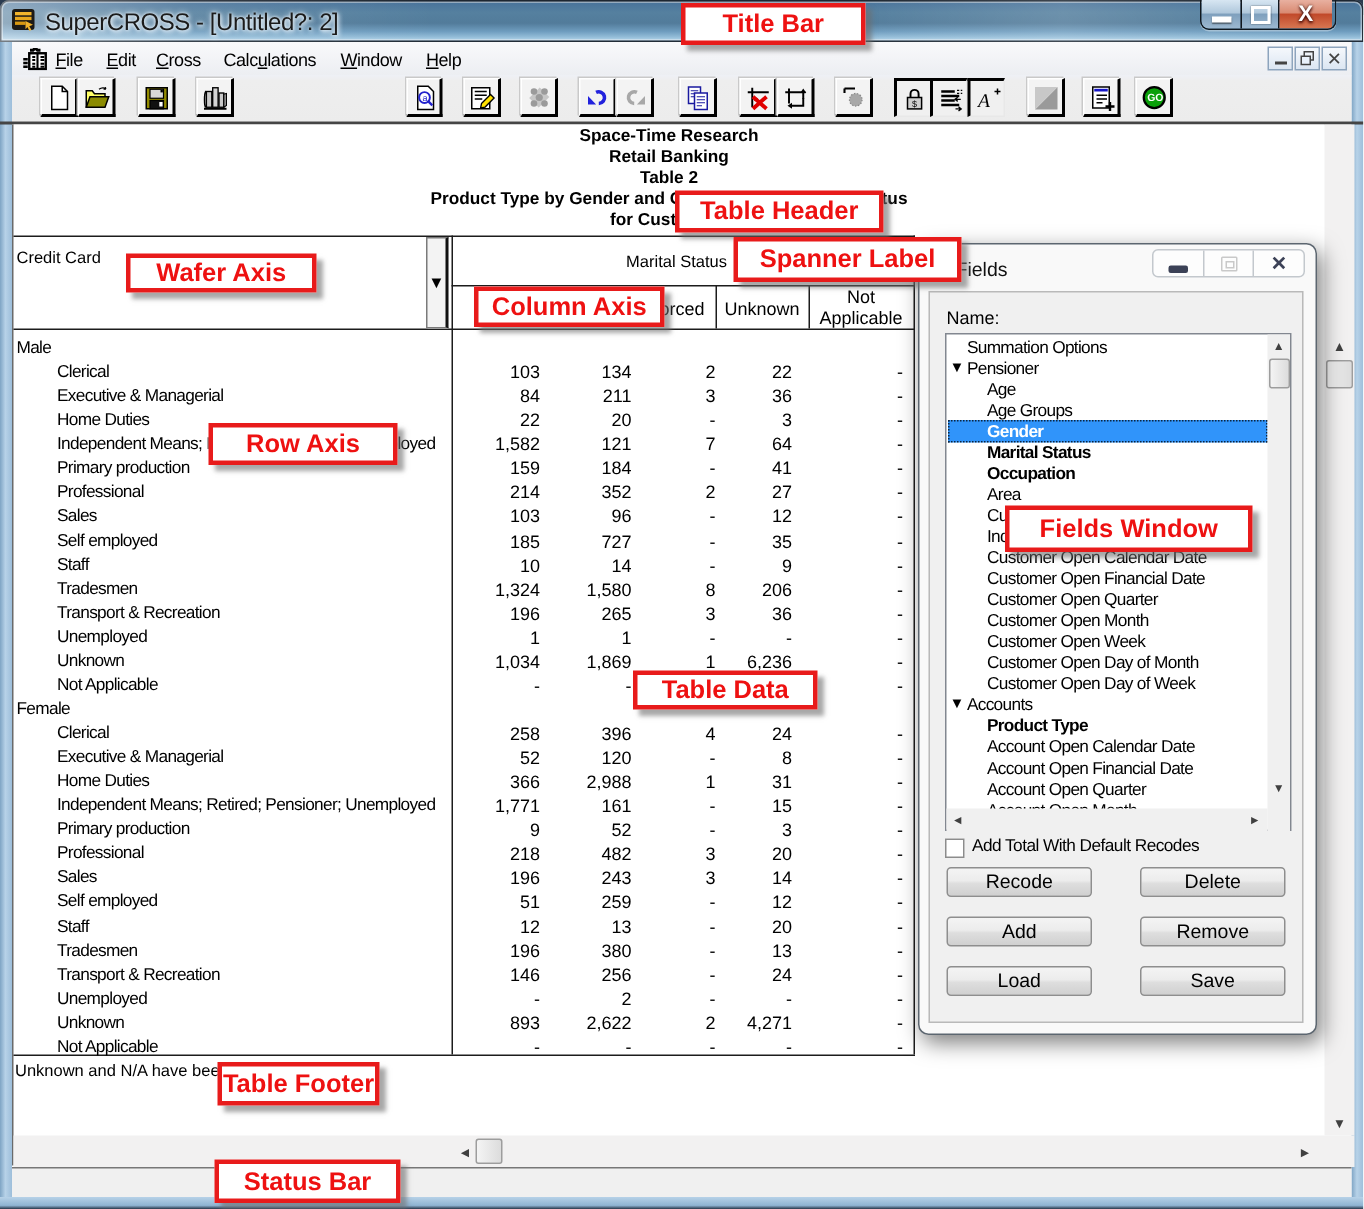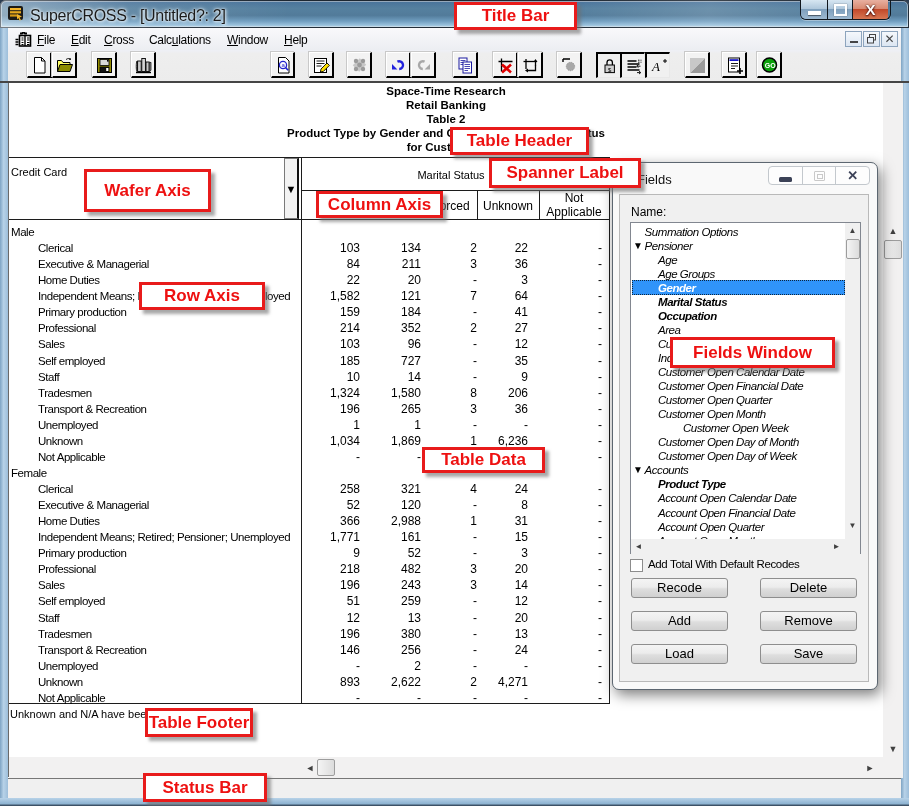--- a/index.html
+++ b/index.html
@@ -48,21 +48,21 @@
 .num{text-align:right;}
 .rlab{font-size:11.5px;letter-spacing:-0.45px;}
 
 #fw{left:612px;top:162px;width:266px;height:528px;background:#f9f9f9;border:1px solid #5c6670;border-radius:7px;box-shadow:3px 5px 14px rgba(0,0,0,.5);box-sizing:border-box;}
 #fwclient{left:619px;top:194px;width:250px;height:488px;background:#f0f0f0;border:1px solid #b9b9b9;box-sizing:border-box;}
 #fwtitle{left:637px;top:172px;font-size:13px;color:#111;}
 #fwbtns{left:768px;top:166px;width:102px;height:19px;border:1px solid #c3c8cd;border-radius:4px;background:#fdfdfd;display:flex;box-sizing:border-box;}
 .fwb{flex:1;position:relative;border-right:1px solid #c3c8cd;}
 .fwb:last-child{border-right:none;}
 #fieldlist{left:630px;top:222px;width:231px;height:332px;background:#fff;border:1px solid #828790;box-sizing:border-box;overflow:hidden;}
-.fitem{position:absolute;font-size:11.5px;letter-spacing:-0.45px;white-space:pre;height:14px;line-height:14px;color:#000;font-style:italic;}
+.fitem{position:absolute;font-size:11.5px;letter-spacing:-0.45px;white-space:pre;height:14px;line-height:14px;color:#000;}
 .fbold{font-weight:bold;}
 #fvscroll{left:845px;top:223px;width:15px;height:331px;background:#f0f0f0;}
 #fhscroll{left:631px;top:539px;width:214px;height:15px;background:#f0f0f0;}
 .win7btn{position:absolute;width:97px;height:20px;background:linear-gradient(#f4f4f4,#ececec 45%,#dedede 55%,#d0d0d0);border:1px solid #8e8e8e;border-radius:3px;box-sizing:border-box;font-size:13px;color:#000;text-align:center;line-height:18px;}
 
 .lbl{position:absolute;background:#fff;border:3px solid #e81b1b;color:#ee1111;font-weight:bold;font-size:17px;display:flex;align-items:center;justify-content:center;box-sizing:border-box;box-shadow:4px 4px 3px rgba(110,110,110,.6);z-index:60;font-family:"Liberation Sans",sans-serif;white-space:nowrap;}
 </style></head>
 <body>
 <div id="app">
 
@@ -402,21 +402,21 @@
 352
 96
 727
 14
 1,580
 265
 1
 1,869
 -
 
-321
+396
 120
 2,988
 161
 52
 482
 243
 259
 13
 380
 256
@@ -543,21 +543,21 @@
     <div class="fitem fbold" style="left:27px;top:57.7px;color:#fff;">Gender</div>
     <div class="fitem fbold" style="left:27px;top:71.8px;">Marital Status</div>
     <div class="fitem fbold" style="left:27px;top:85.8px;">Occupation</div>
     <div class="fitem" style="left:27px;top:99.9px;">Area</div>
     <div class="fitem" style="left:27px;top:113.9px;">Customer ID</div>
     <div class="fitem" style="left:27px;top:128.0px;">Industry</div>
     <div class="fitem" style="left:27px;top:142.0px;">Customer Open Calendar Date</div>
     <div class="fitem" style="left:27px;top:156.1px;">Customer Open Financial Date</div>
     <div class="fitem" style="left:27px;top:170.1px;">Customer Open Quarter</div>
     <div class="fitem" style="left:27px;top:184.2px;">Customer Open Month</div>
-    <div class="fitem" style="left:27px;top:198.2px;margin-left:25px;">Customer Open Week</div>
+    <div class="fitem" style="left:27px;top:198.2px;">Customer Open Week</div>
     <div class="fitem" style="left:27px;top:212.2px;">Customer Open Day of Month</div>
     <div class="fitem" style="left:27px;top:226.3px;">Customer Open Day of Week</div>
     <div class="fitem" style="left:13.6px;top:240.4px;">Accounts</div>
     <div class="abs" style="left:2px;top:240.4px;width:10px;height:14px;font-size:10px;line-height:14px;color:#000;">▼</div>
     <div class="fitem fbold" style="left:27px;top:254.4px;">Product Type</div>
     <div class="fitem" style="left:27px;top:268.4px;">Account Open Calendar Date</div>
     <div class="fitem" style="left:27px;top:282.5px;">Account Open Financial Date</div>
     <div class="fitem" style="left:27px;top:296.6px;">Account Open Quarter</div>
     <div class="fitem" style="left:27px;top:310.6px;">Account Open Month</div>
   </div>
@@ -572,21 +572,21 @@
   <div class="abs" style="left:648px;top:558px;font-size:11.5px;letter-spacing:-0.36px;">Add Total With Default Recodes</div>
   <div class="win7btn" style="left:631px;top:578px;">Recode</div>
   <div class="win7btn" style="left:760px;top:578px;">Delete</div>
   <div class="win7btn" style="left:631px;top:611px;">Add</div>
   <div class="win7btn" style="left:760px;top:611px;">Remove</div>
   <div class="win7btn" style="left:631px;top:644px;">Load</div>
   <div class="win7btn" style="left:760px;top:644px;">Save</div>
 
   <div class="lbl" style="left:454px;top:2px;width:123px;height:28px;text-align:center;">Title Bar</div>
   <div class="lbl" style="left:450px;top:111px;width:139px;height:28px;margin-top:16px;">Table Header</div>
-  <div class="lbl" style="left:84px;top:169px;width:127px;height:43px;">Wafer Axis</div>
+  <div class="lbl" style="left:84px;top:169px;width:127px;height:26px;">Wafer Axis</div>
   <div class="lbl" style="left:489px;top:158px;width:152px;height:30px;">Spanner Label</div>
   <div class="lbl" style="left:316px;top:191px;width:127px;height:27px;">Column Axis</div>
   <div class="lbl" style="left:139px;top:282px;width:126px;height:28px;">Row Axis</div>
   <div class="lbl" style="left:670px;top:337px;width:165px;height:31px;">Fields Window</div>
   <div class="lbl" style="left:422px;top:447px;width:123px;height:26px;">Table Data</div>
   <div class="lbl" style="left:145px;top:708px;width:108px;height:29px;">Table Footer</div>
   <div class="lbl" style="left:143px;top:773px;width:124px;height:29px;">Status Bar</div>
 </div>
 
 </body></html>

